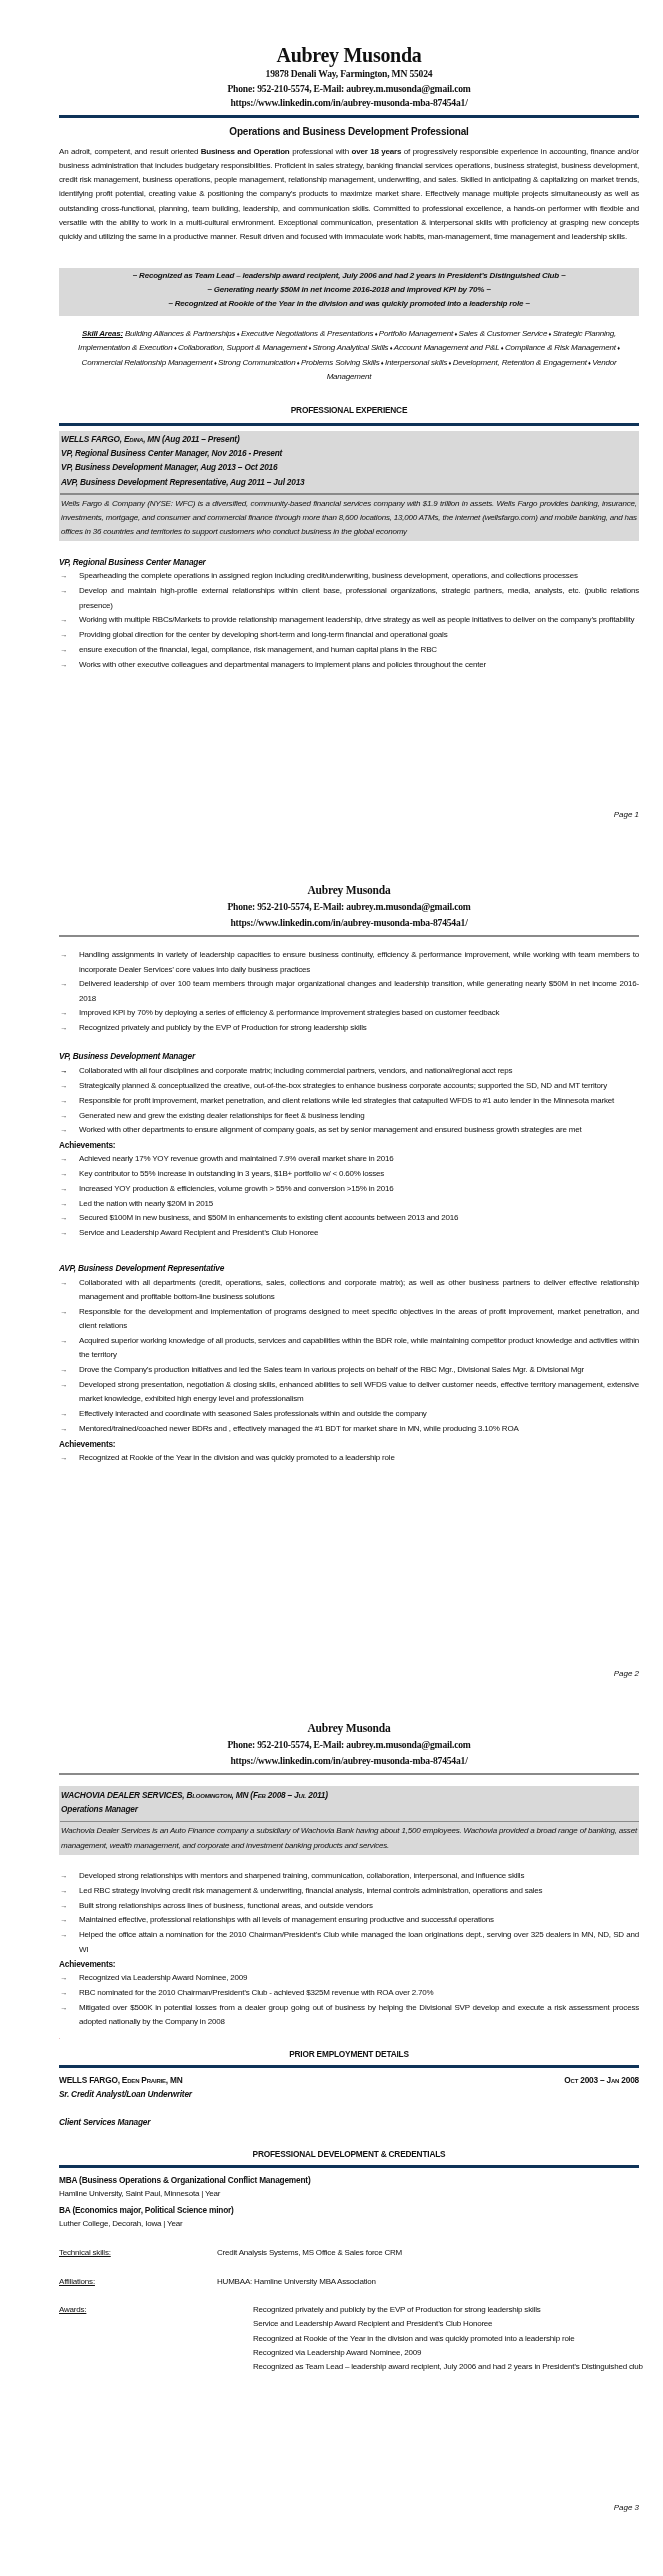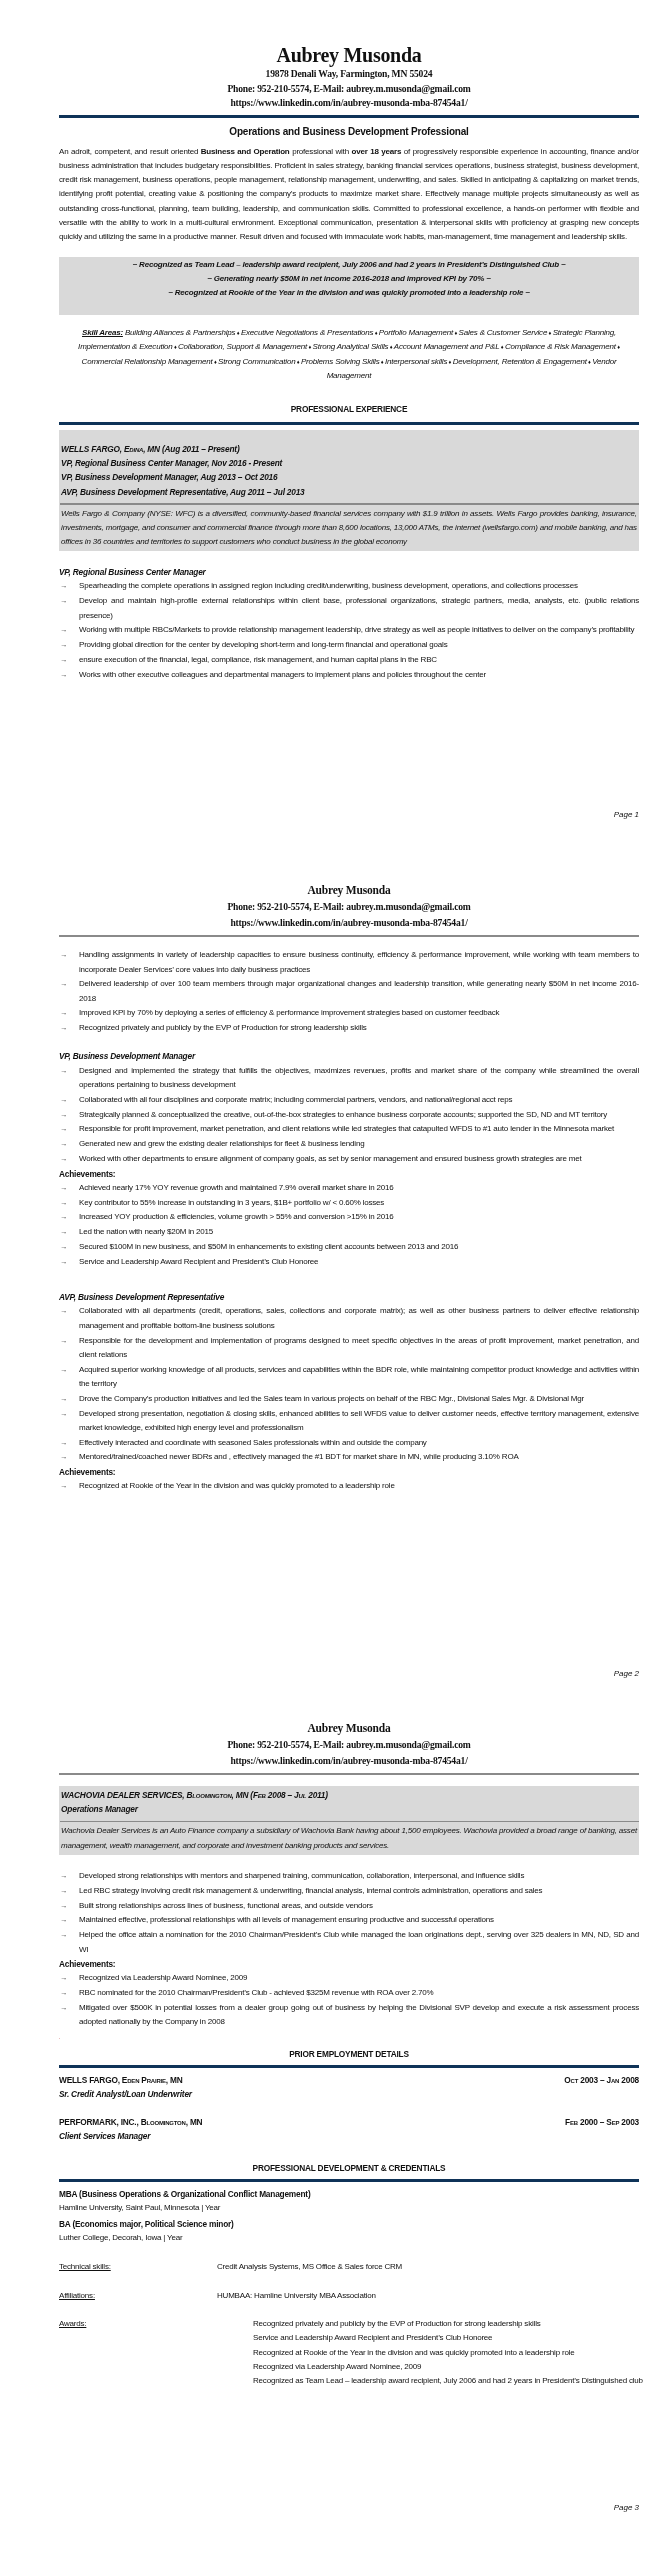--- a/index.html
+++ b/index.html
@@ -47,34 +47,34 @@
     <div class="hdr-line serif">Phone: 952-210-5574, E-Mail: aubrey.m.musonda@gmail.com</div>
     <div class="hdr-line serif">https://www.linkedin.com/in/aubrey-musonda-mba-87454a1/</div>
     <div class="rule-navy" style="margin-top:4.7px;"></div>
 
     <div class="title" style="margin-top:7.3px;">Operations and Business Development Professional</div>
 
     <div class="para" style="margin-top:6.2px;">
       <span>An adroit, competent, and result oriented </span><b>Business and Operation</b><span> professional with </span><b>over 18 years</b><span> of progressively responsible experience in accounting, finance and/or business administration that includes budgetary responsibilities. Proficient in sales strategy, banking financial services operations, business strategist, business development, credit risk management, business operations, people management, relationship management, underwriting, and sales. Skilled in anticipating &amp; capitalizing on market trends, identifying profit potential, creating value &amp; positioning the company’s products to maximize market share. Effectively manage multiple projects simultaneously as well as outstanding cross-functional, planning, team building, leadership, and communication skills. Committed to professional excellence, a hands-on performer with flexible and versatile with the ability to work in a multi-cultural environment. Exceptional communication, presentation &amp; interpersonal skills with proficiency at grasping new concepts quickly and utilizing the same in a productive manner. Result driven and focused with immaculate work habits, man-management, time management and leadership skills.</span>
     </div>
 
-    <div class="gray-box" style="margin-top:12px;padding:1px 0 13px;">
+    <div class="gray-box" style="margin-top:23px;padding:1px 0 3px;">
       <div class="highlight">~ Recognized as Team Lead – leadership award recipient, July 2006 and had 2 years in President’s Distinguished Club ~</div>
       <div class="highlight" style="padding-top:0;">~ Generating nearly $50M in net income 2016-2018 and improved KPI by 70% ~</div>
       <div class="highlight" style="padding-top:0;">~ Recognized at Rookie of the Year in the division and was quickly promoted into a leadership role ~</div>
     </div>
 
     <div class="skills" id="skills-block" style="margin-top:11.5px;">
       <span class="lbl">Skill Areas:</span>
      <span>Building Alliances &amp; Partnerships</span><span style="font-size: 5.7px;"> ♦ </span><span>Executive Negotiations &amp; Presentations</span><span style="font-size: 5.7px;"> ♦ </span><span>Portfolio Management</span><span style="font-size: 5.7px;"> ♦ </span><span>Sales &amp; Customer Service</span><span style="font-size: 5.7px;"> ♦ </span><span>Strategic Planning, Implementation &amp; Execution</span><span style="font-size: 5.7px;"> ♦ </span><span>Collaboration, Support &amp; Management</span><span style="font-size: 5.7px;"> ♦ </span><span>Strong Analytical Skills</span><span style="font-size: 5.7px;"> ♦ </span><span>Account Management and P&amp;L</span><span style="font-size: 5.7px;"> ♦ </span><span>Compliance &amp; Risk Management</span><span style="font-size: 5.7px;"> ♦ </span><span>Commercial Relationship Management</span><span style="font-size: 5.7px;"> ♦ </span><span>Strong Communication</span><span style="font-size: 5.7px;"> ♦ </span><span>Problems Solving Skills</span><span style="font-size: 5.7px;"> ♦ </span><span>Interpersonal skills</span><span style="font-size: 5.7px;"> ♦ </span><span>Development, Retention &amp; Engagement</span><span style="font-size: 5.7px;"> ♦ </span><span>Vendor Management</span></div>
 
     <div class="section-head" style="margin-top:21px;">PROFESSIONAL EXPERIENCE</div>
     <div class="rule-navy" style="margin-top:6.8px;"></div>
 
-    <div class="gray-box" style="margin-top:5.2px;padding-top:12px;">
+    <div class="gray-box" style="margin-top:5.2px;padding-top:1px;">
       <div class="company-block">
         <span>WELLS FARGO, </span><span class="sc">Edina, MN</span><span> (Aug 2011 – Present)</span>
       </div>
       <div class="company-block">VP, Regional Business Center Manager, Nov 2016 - Present</div>
       <div class="company-block">VP, Business Development Manager, Aug 2013 – Oct 2016</div>
       <div class="company-block">AVP, Business Development Representative, Aug 2011 – Jul 2013</div>
       <div class="rule-gray" style="margin:4.2px 0.5px 2.1px;"></div>
       <div class="desc" style="padding-bottom:1.6px;">Wells Fargo &amp; Company (NYSE: WFC) is a diversified, community-based financial services company with $1.9 trillion in assets. Wells Fargo provides banking, insurance, investments, mortgage, and consumer and commercial finance through more than 8,600 locations, 13,000 ATMs, the internet (wellsfargo.com) and mobile banking, and has offices in 36 countries and territories to support customers who conduct business in the global economy</div>
     </div>
 
@@ -100,21 +100,21 @@
 
     <ul class="arrows" style="margin-top:11.5px;">
         <li><span class="arr">→</span><span>Handling assignments in variety of leadership capacities to ensure business continuity, efficiency &amp; performance improvement, while working with team members to incorporate Dealer Services’ core values into daily business practices</span></li>
         <li><span class="arr">→</span><span>Delivered leadership of over 100 team members through major organizational changes and leadership transition, while generating nearly $50M in net income 2016-2018</span></li>
         <li><span class="arr">→</span><span>Improved KPI by 70% by deploying a series of efficiency &amp; performance improvement strategies based on customer feedback</span></li>
         <li><span class="arr">→</span><span>Recognized privately and publicly by the EVP of Production for strong leadership skills</span></li>
       </ul>
 
     <div class="role" style="margin-top:14.6px;">VP, Business Development Manager</div>
     <ul class="arrows">
-        <li><span class="arr">→</span><span>Designed and implemented the strategy that fulfills the objectives, maximizes revenues, profits and market share of the company while streamlined the overall operations pertaining to business development</span></li>
+        <li><span class="arr">→</span></li>
         <li><span class="arr">→</span><span>Collaborated with all four disciplines and corporate matrix; including commercial partners, vendors, and national/regional acct reps</span></li>
         <li><span class="arr">→</span><span>Strategically planned &amp; conceptualized the creative, out-of-the-box strategies to enhance business corporate accounts; supported the SD, ND and MT territory</span></li>
         <li><span class="arr">→</span><span>Responsible for profit improvement, market penetration, and client relations while led strategies that catapulted WFDS to #1 auto lender in the Minnesota market</span></li>
         <li><span class="arr">→</span><span>Generated new and grew the existing dealer relationships for fleet &amp; business lending</span></li>
         <li><span class="arr">→</span><span>Worked with other departments to ensure alignment of company goals, as set by senior management and ensured business growth strategies are met</span></li>
       </ul>
     <div class="sub">Achievements:</div>
     <ul class="arrows">
         <li><span class="arr">→</span><span>Achieved nearly 17% YOY revenue growth and maintained 7.9% overall market share in 2016</span></li>
         <li><span class="arr">→</span><span>Key contributor to 55% increase in outstanding in 3 years, $1B+ portfolio w/ &lt; 0.60% losses</span></li>
@@ -178,24 +178,20 @@
     <div class="rule-navy" style="margin-top:4.7px;"></div>
 
     <div style="margin-top:5.2px;">
       <div class="prior-row">
         <span><span>WELLS FARGO, </span><span class="sc">Eden Prairie, MN</span></span>
         <span class="sc">Oct 2003 – Jan 2008</span>
       </div>
       <div class="prior-title">Sr. Credit Analyst/Loan Underwriter</div>
     </div>
     <div style="margin-top:14.6px;">
-      <div class="prior-row">
-        <span><span>PERFORMARK, INC., </span><span class="sc">Bloomington, MN</span></span>
-        <span class="sc">Feb 2000 – Sep 2003</span>
-      </div>
       <div class="prior-title">Client Services Manager</div>
     </div>
 
     <div class="section-head" style="margin-top:20px;">PROFESSIONAL DEVELOPMENT &amp; CREDENTIALS</div>
     <div class="rule-navy" style="margin-top:4.7px;"></div>
 
     <div style="margin-top:5.2px;">
       <div class="edu-deg">MBA (Business Operations &amp; Organizational Conflict Management)</div>
       <div class="edu-inst">Hamline University, Saint Paul, Minnesota | Year</div>
     </div>

